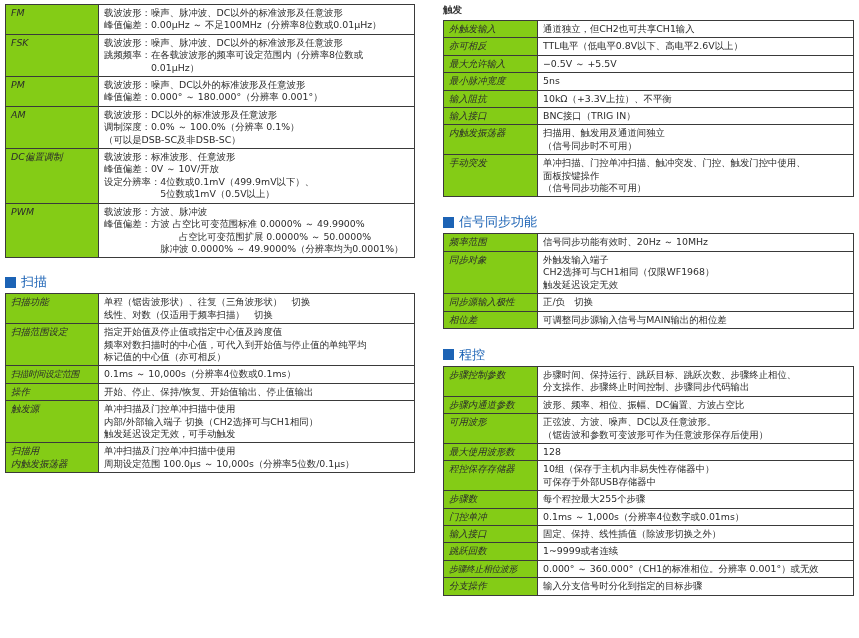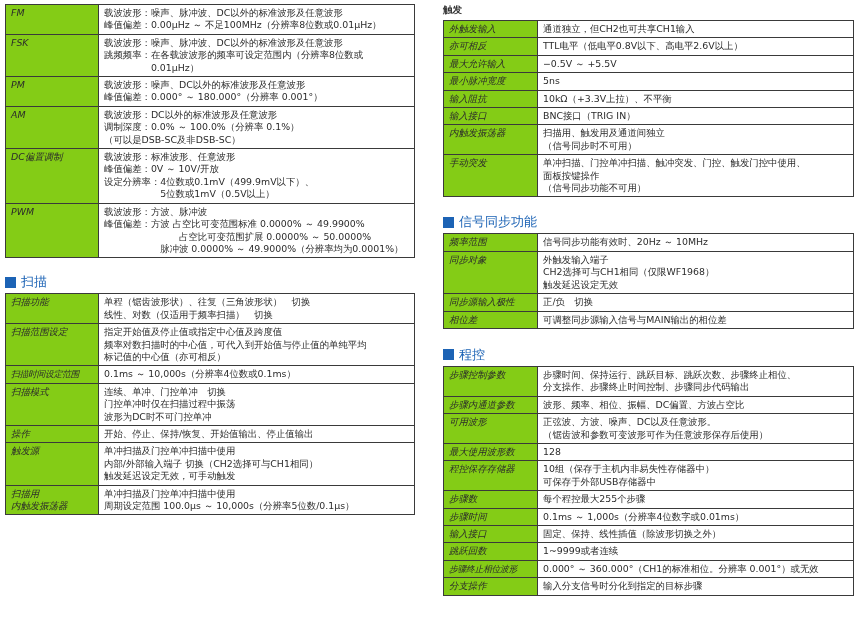--- a/index.html
+++ b/index.html
@@ -90,26 +90,20 @@
           <td class="lbl">扫描范围设定</td>
           <td>指定开始值及停止值或指定中心值及跨度值
 频率对数扫描时的中心值，可代入到开始值与停止值的单纯平均
 标记值的中心值（亦可相反）</td>
         </tr>
       <tr>
           <td class="lbl" style="font-size:8.8px;letter-spacing:-0.3px">扫描时间设定范围</td>
           <td>0.1ms ～ 10,000s（分辨率4位数或0.1ms）</td>
         </tr>
       <tr>
-          <td class="lbl">扫描模式</td>
-          <td>连续、单冲、门控单冲　切换
-门控单冲时仅在扫描过程中振荡
-波形为DC时不可门控单冲</td>
-        </tr>
-      <tr>
           <td class="lbl">操作</td>
           <td>开始、停止、保持/恢复、开始值输出、停止值输出</td>
         </tr>
       <tr>
           <td class="lbl">触发源</td>
           <td>单冲扫描及门控单冲扫描中使用
 内部/外部输入端子 切换（CH2选择可与CH1相同）
 触发延迟设定无效，可手动触发</td>
         </tr>
       <tr>
@@ -234,21 +228,21 @@
       <tr>
           <td class="lbl">程控保存存储器</td>
           <td>10组（保存于主机内非易失性存储器中）
 可保存于外部USB存储器中</td>
         </tr>
       <tr>
           <td class="lbl">步骤数</td>
           <td>每个程控最大255个步骤</td>
         </tr>
       <tr>
-          <td class="lbl">步骤时间</td>
+          <td class="lbl">门控单冲</td>
           <td>0.1ms ～ 1,000s（分辨率4位数字或0.01ms）</td>
         </tr>
       <tr>
           <td class="lbl">输入接口</td>
           <td>固定、保持、线性插值（除波形切换之外）</td>
         </tr>
       <tr>
           <td class="lbl">跳跃回数</td>
           <td>1~9999或者连续</td>
         </tr>

